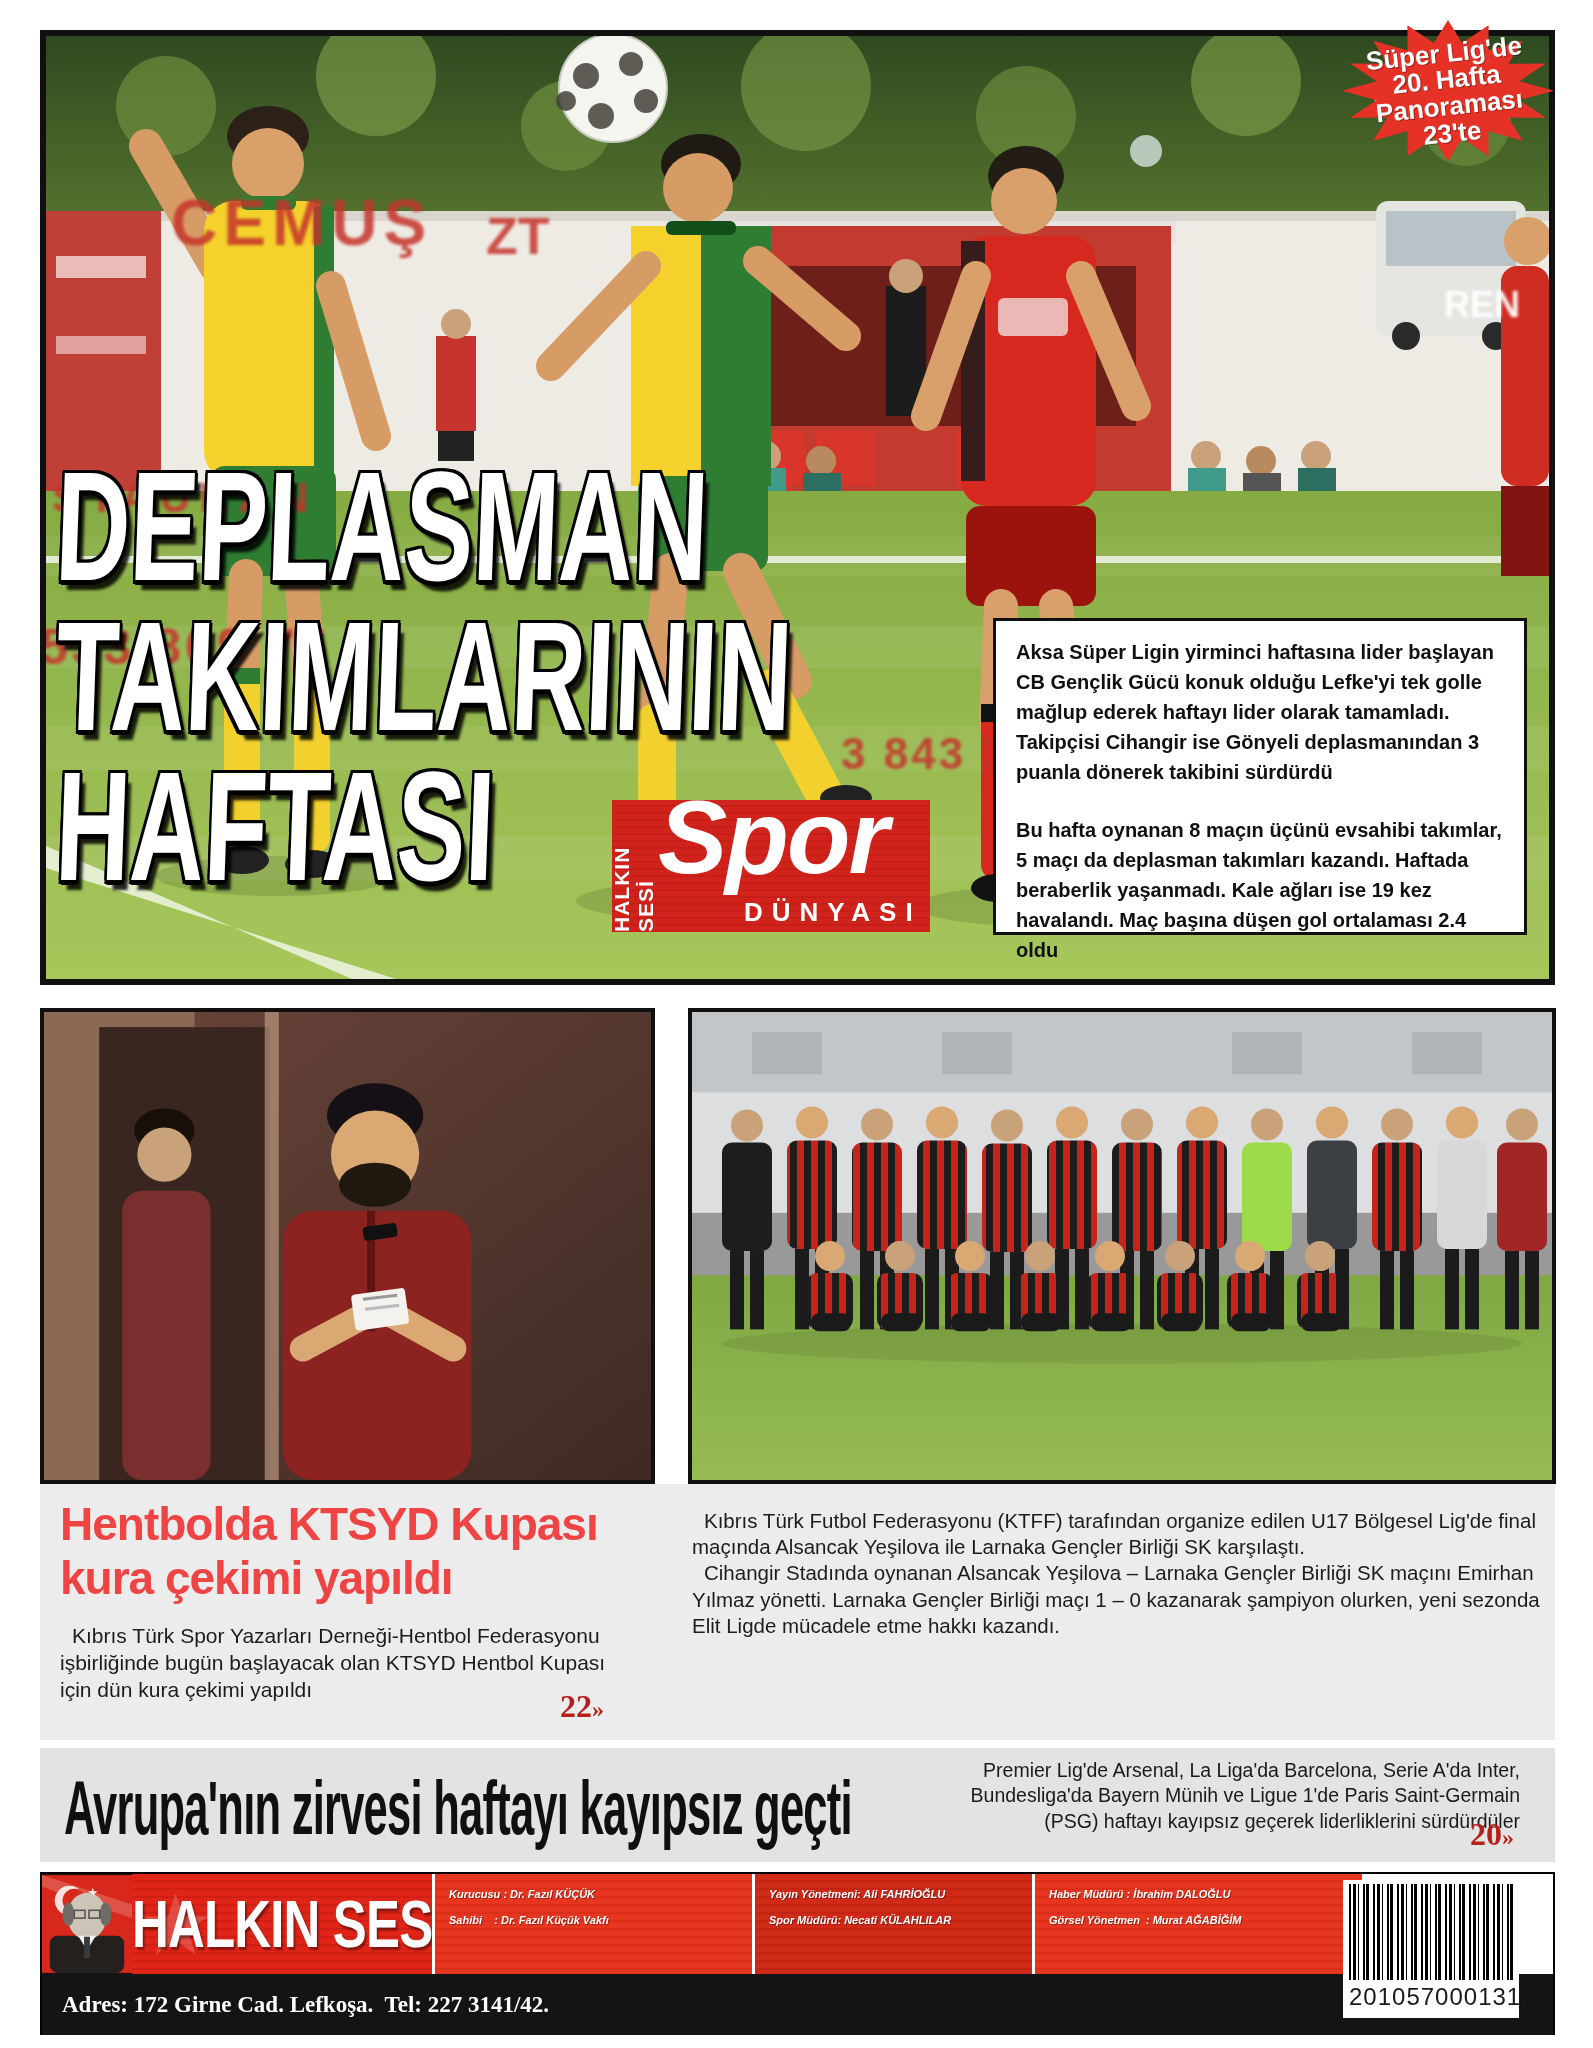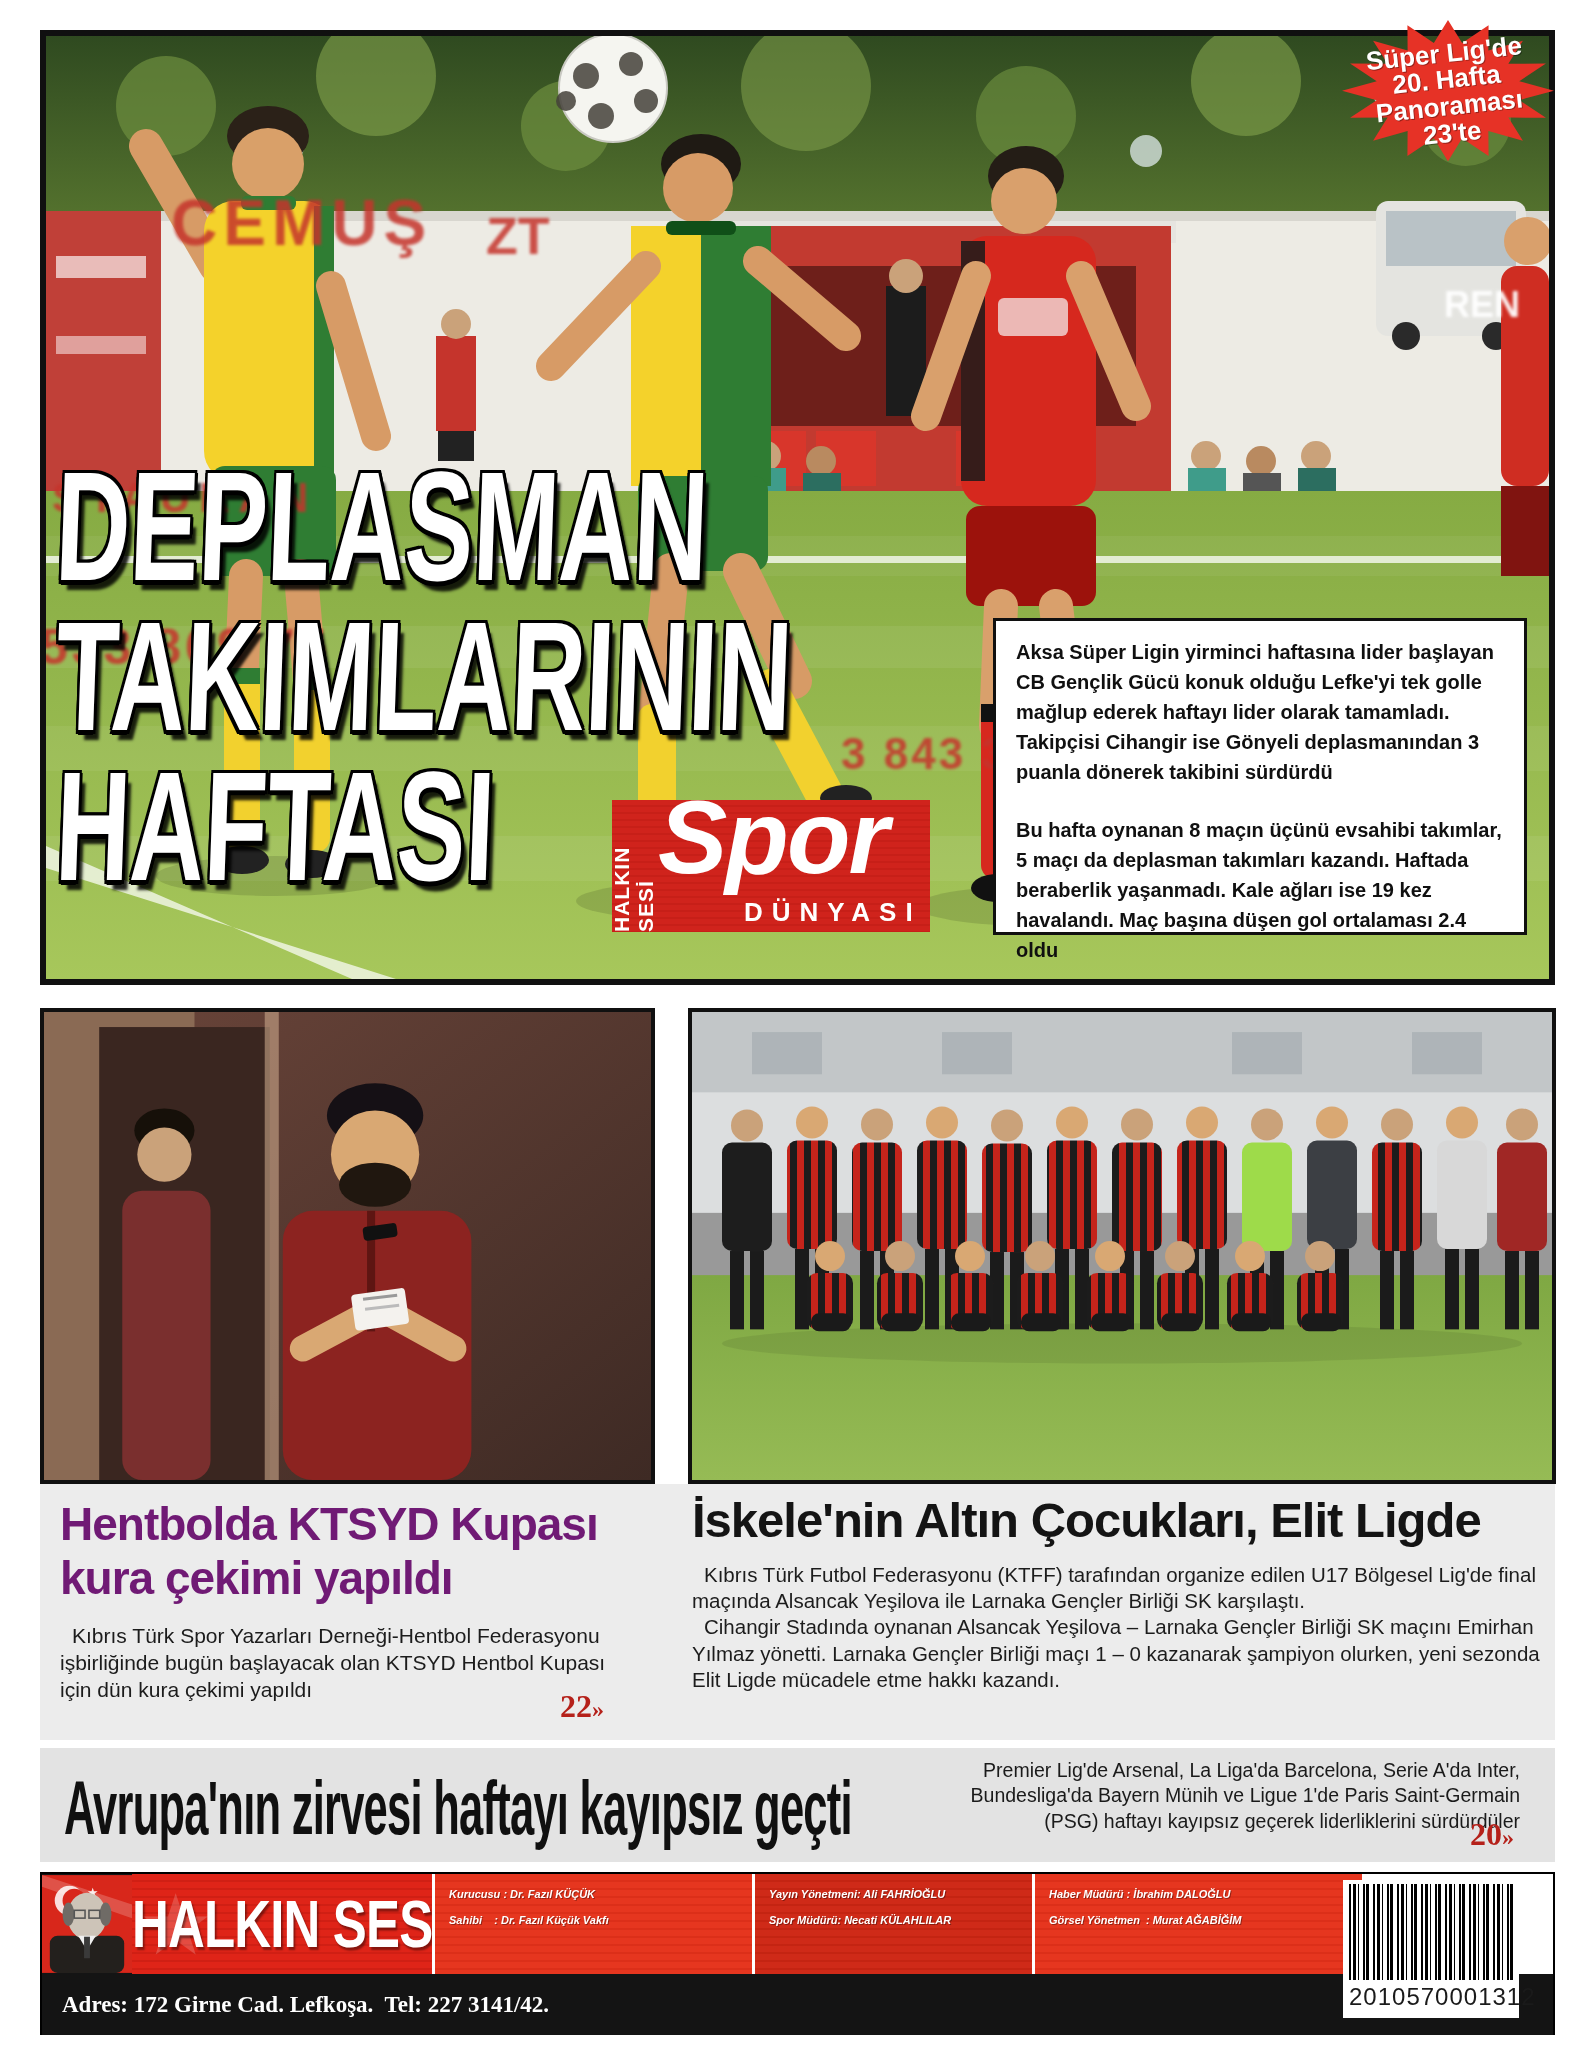--- a/index.html
+++ b/index.html
@@ -87,21 +87,21 @@
   .mid-gray { position:absolute; left:40px; top:1484px; width:1515px; height:256px; background:#ececec; }
 
   
   .photo-frame { position:absolute; border:4px solid #101010; overflow:hidden; background:#999; }
   .photo-left  { left:40px;  top:1008px; width:615px; height:476px; }
   .photo-right { left:688px; top:1008px; width:868px; height:476px; }
   .photo-frame svg { display:block; width:100%; height:100%; }
 
   
   .art-left { position:absolute; left:60px; top:1498px; width:580px; }
-  .art-left .art-headline { font-weight:bold; font-size:46px; line-height:1.17; color:#701a75; letter-spacing:-1px; }
+  .art-left .art-headline { font-weight:bold; font-size:46px; line-height:1.17; color:#ef4444; letter-spacing:-1px; }
   .art-left .art-body { margin-top:16px; font-size:21px; line-height:1.3; color:#1c1c1c; text-indent:12px; }
   .page-ref { position:absolute; font-family:"Liberation Serif", serif; font-weight:bold; color:#b5211a; }
   .page-ref .num { font-size:32px; }
   .page-ref .arr { font-size:24px; }
   .ref-left  { left:560px; top:1688px; }
   .ref-bottom{ left:1470px; top:1816px; }
 
   .art-right { position:absolute; left:692px; top:1494px; width:866px; }
   .art-right .art-headline { font-weight:bold; font-size:49px; line-height:1.1; color:#141414; letter-spacing:-1px; }
   .art-right .art-body { margin-top:14px; font-size:20.5px; line-height:1.28; color:#1c1c1c; }
@@ -501,21 +501,20 @@
       <div>Hentbolda KTSYD Kupası</div>
       <div>kura çekimi yapıldı</div>
     </div>
     <p class="art-body">Kıbrıs Türk Spor Yazarları Derneği-Hentbol Federasyonu işbirliğinde bugün başlayacak olan KTSYD Hentbol Kupası için dün kura çekimi yapıldı</p>
   </div>
   <div class="page-ref ref-left">
     <span class="num">22</span><span class="arr">»</span>
   </div>
 
   <div class="art-right">
-    <div class="art-headline">İskele'nin Altın Çocukları, Elit Ligde</div>
     <div class="art-body">
       <p>Kıbrıs Türk Futbol Federasyonu (KTFF) tarafından organize edilen U17 Bölgesel Lig'de final maçında Alsancak Yeşilova ile Larnaka Gençler Birliği SK karşılaştı.</p>
       <p>Cihangir Stadında oynanan Alsancak Yeşilova – Larnaka Gençler Birliği SK maçını Emirhan Yılmaz yönetti. Larnaka Gençler Birliği maçı 1 – 0 kazanarak şampiyon olurken, yeni sezonda Elit Ligde mücadele etme hakkı kazandı.</p>
     </div>
   </div>
 
   <div class="bottom-strip">
     <div class="strip-headline">Avrupa'nın zirvesi haftayı kayıpsız geçti</div>
     <p class="strip-body">Premier Lig'de Arsenal, La Liga'da Barcelona, Serie A'da Inter, Bundesliga'da Bayern Münih ve Ligue 1'de Paris Saint-Germain (PSG) haftayı kayıpsız geçerek liderliklerini sürdürdüler</p>
   </div>

